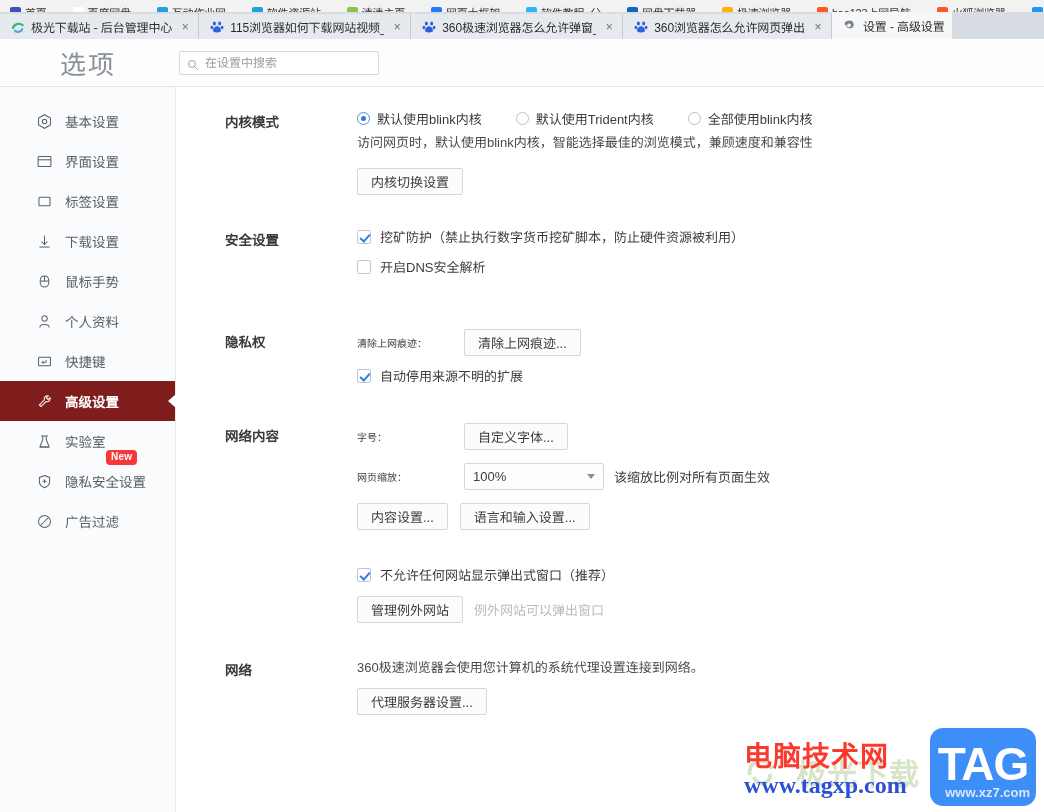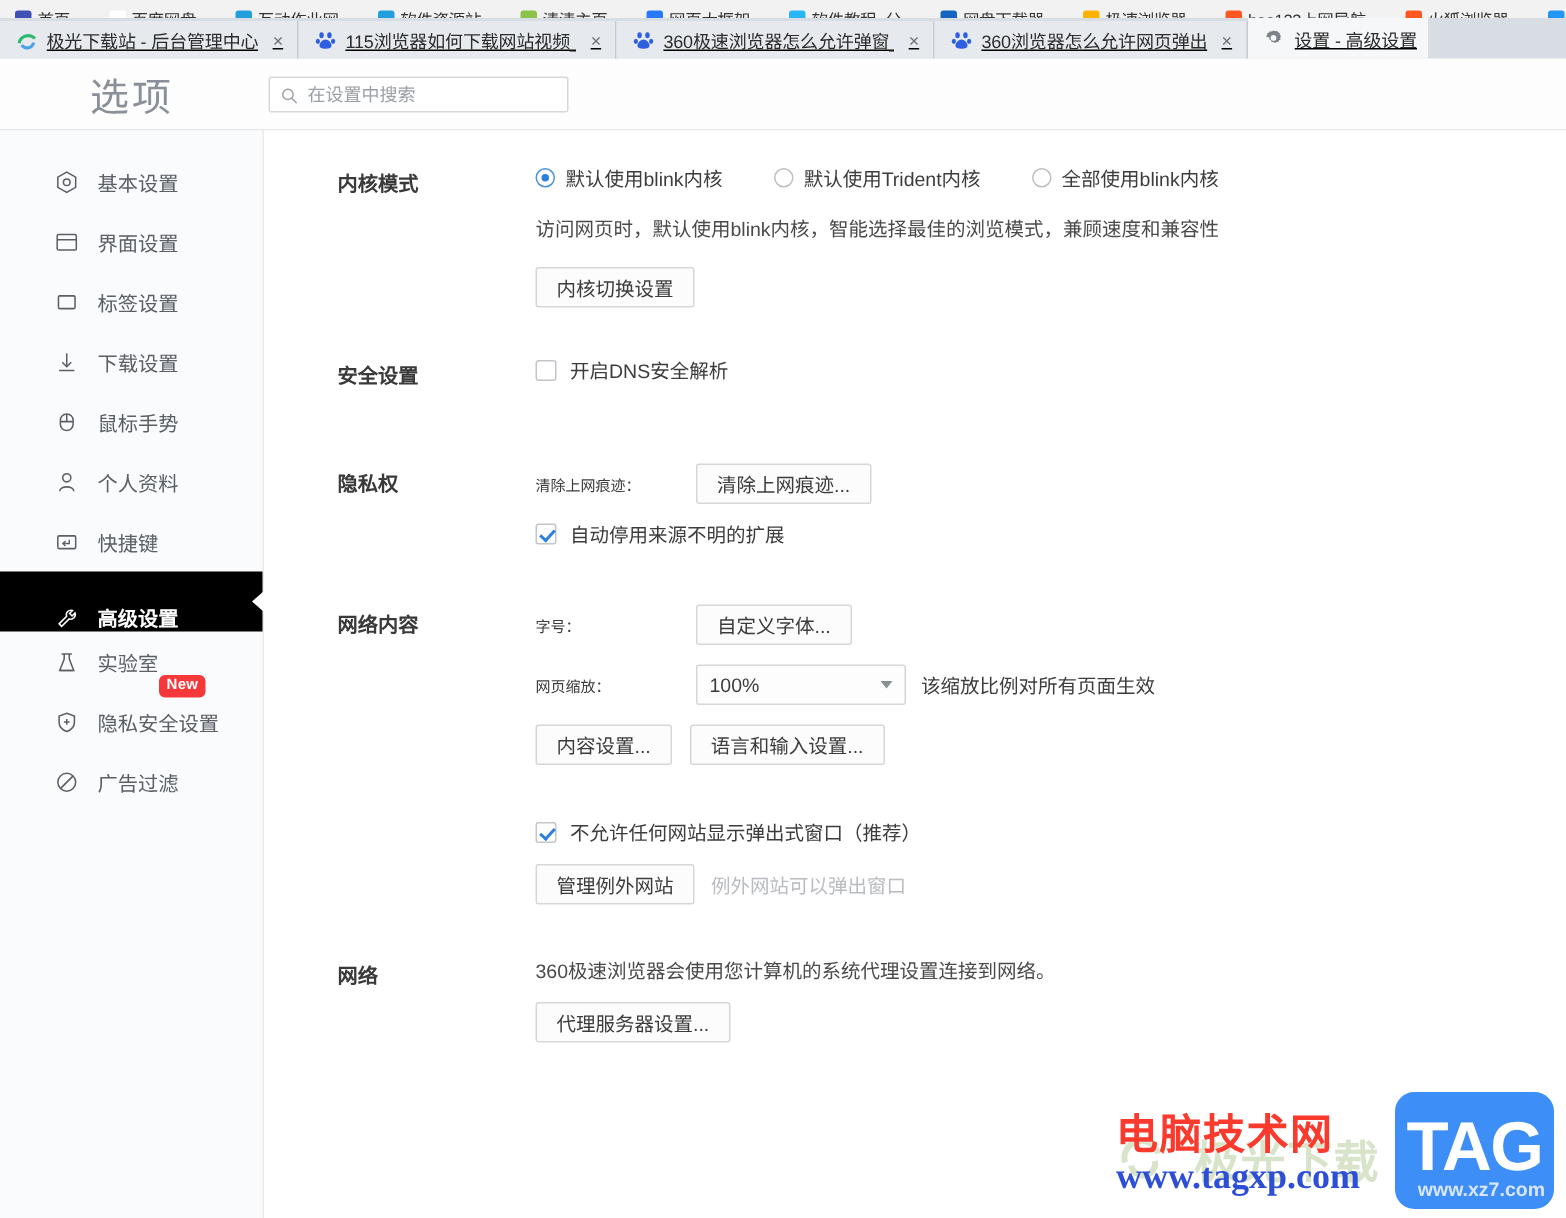--- a/index.html
+++ b/index.html
@@ -4,21 +4,21 @@
 <style>
   * { box-sizing: border-box; margin: 0; padding: 0; }
   html, body {
     width: 1044px; height: 812px;
     font-family: "Liberation Sans", "DejaVu Sans", sans-serif;
     background: #ffffff;
     overflow: hidden;
   }
 
   
-  #browser-chrome { width: 1044px; text-decoration: underline; }
+  #browser-chrome { width: 1044px; }
 
   .bookmark-strip {
     height: 12px;
     background: #f2f2f2;
     position: relative;
     overflow: hidden;
     display: flex;
     align-items: flex-end;
     gap: 26px;
     padding: 0 10px;
@@ -130,24 +130,23 @@
     position: relative;
     color: #5a6066;
     font-size: 13.5px;
   }
   .side-item .s-ico {
     width: 17px; height: 17px;
     flex: 0 0 auto;
     display: flex; align-items: center; justify-content: center;
   }
   .side-item.active {
-    background: #000000;
+    background: #7f1d1d;
     color: #ffffff;
     font-weight: bold;
-    align-items: flex-end;
   }
   .side-item.active::after {
     content: "";
     position: absolute;
     right: -1px; top: 50%;
     transform: translateY(-50%);
     width: 0; height: 0;
     border-top: 7px solid transparent;
     border-bottom: 7px solid transparent;
     border-right: 8px solid #ffffff;
@@ -181,21 +180,21 @@
     width: 132px;
     flex: 0 0 132px;
     font-size: 13.5px;
     font-weight: bold;
     color: #3a3a3a;
     padding-top: 2px;
   }
   .sec-body { flex: 1 1 auto; }
 
   .row { display: flex; align-items: center; }
-  .radio-row { gap: 34px; margin-bottom: 14px; }
+  .radio-row { gap: 34px; margin-bottom: 4px; }
   .radio-opt { display: flex; align-items: center; gap: 7px; }
   .radio {
     width: 13px; height: 13px; border-radius: 50%;
     border: 1px solid #bcc0c4; background: #fff;
     flex: 0 0 auto; position: relative;
   }
   .radio.checked { border-color: #4a90e2; }
   .radio.checked::after {
     content: "";
     position: absolute; left: 3px; top: 3px;
@@ -587,20 +586,24 @@
         </div>
         <div class="hint">访问网页时，默认使用blink内核，智能选择最佳的浏览模式，兼顾速度和兼容性</div>
         <button class="btn">内核切换设置</button>
       </div>
     </div>
 
     <div class="section" style="margin-bottom:42px;">
       <div class="sec-title">安全设置</div>
       <div class="sec-body">
         <div class="cb-row">
+          <span class="checkbox checked"></span>
+          <span class="opt-label">挖矿防护（禁止执行数字货币挖矿脚本，防止硬件资源被利用）</span>
+        </div>
+        <div class="cb-row">
           <span class="checkbox"></span>
           <span class="opt-label">开启DNS安全解析</span>
         </div>
       </div>
     </div>
 
     <div class="section" style="margin-bottom:38px;">
       <div class="sec-title">隐私权</div>
       <div class="sec-body">
         <div class="field-row" style="margin-bottom:10px;">

